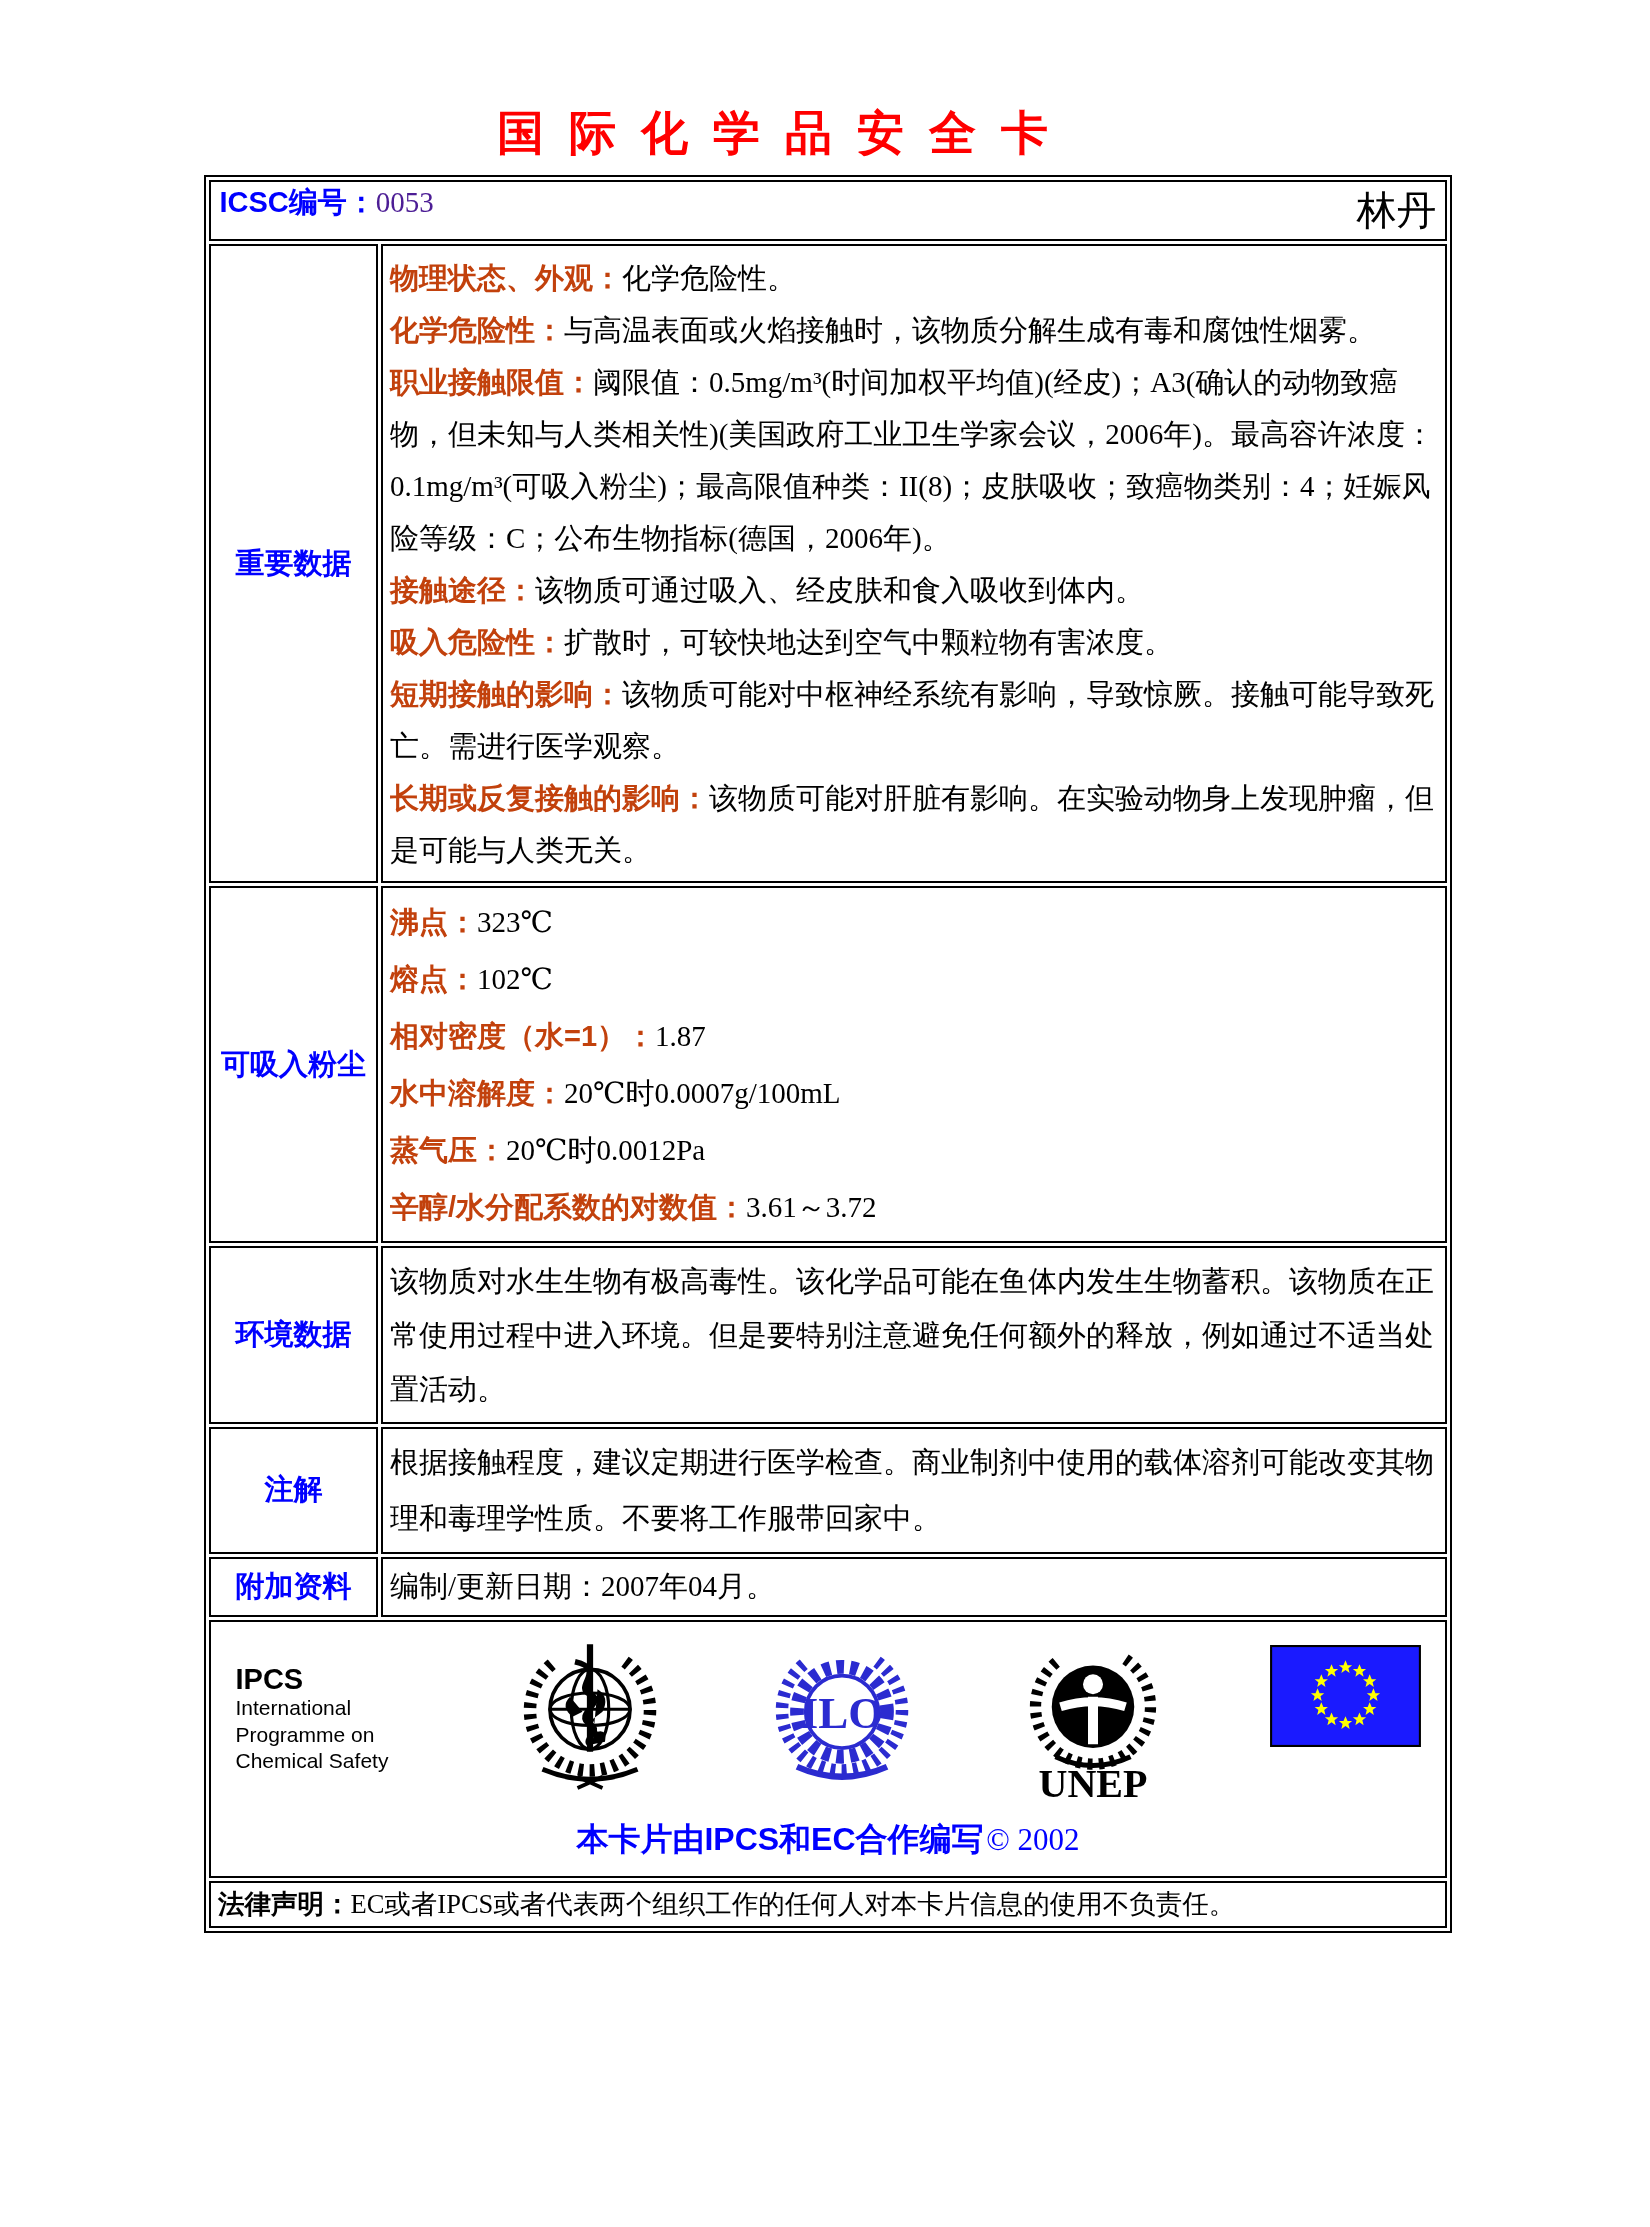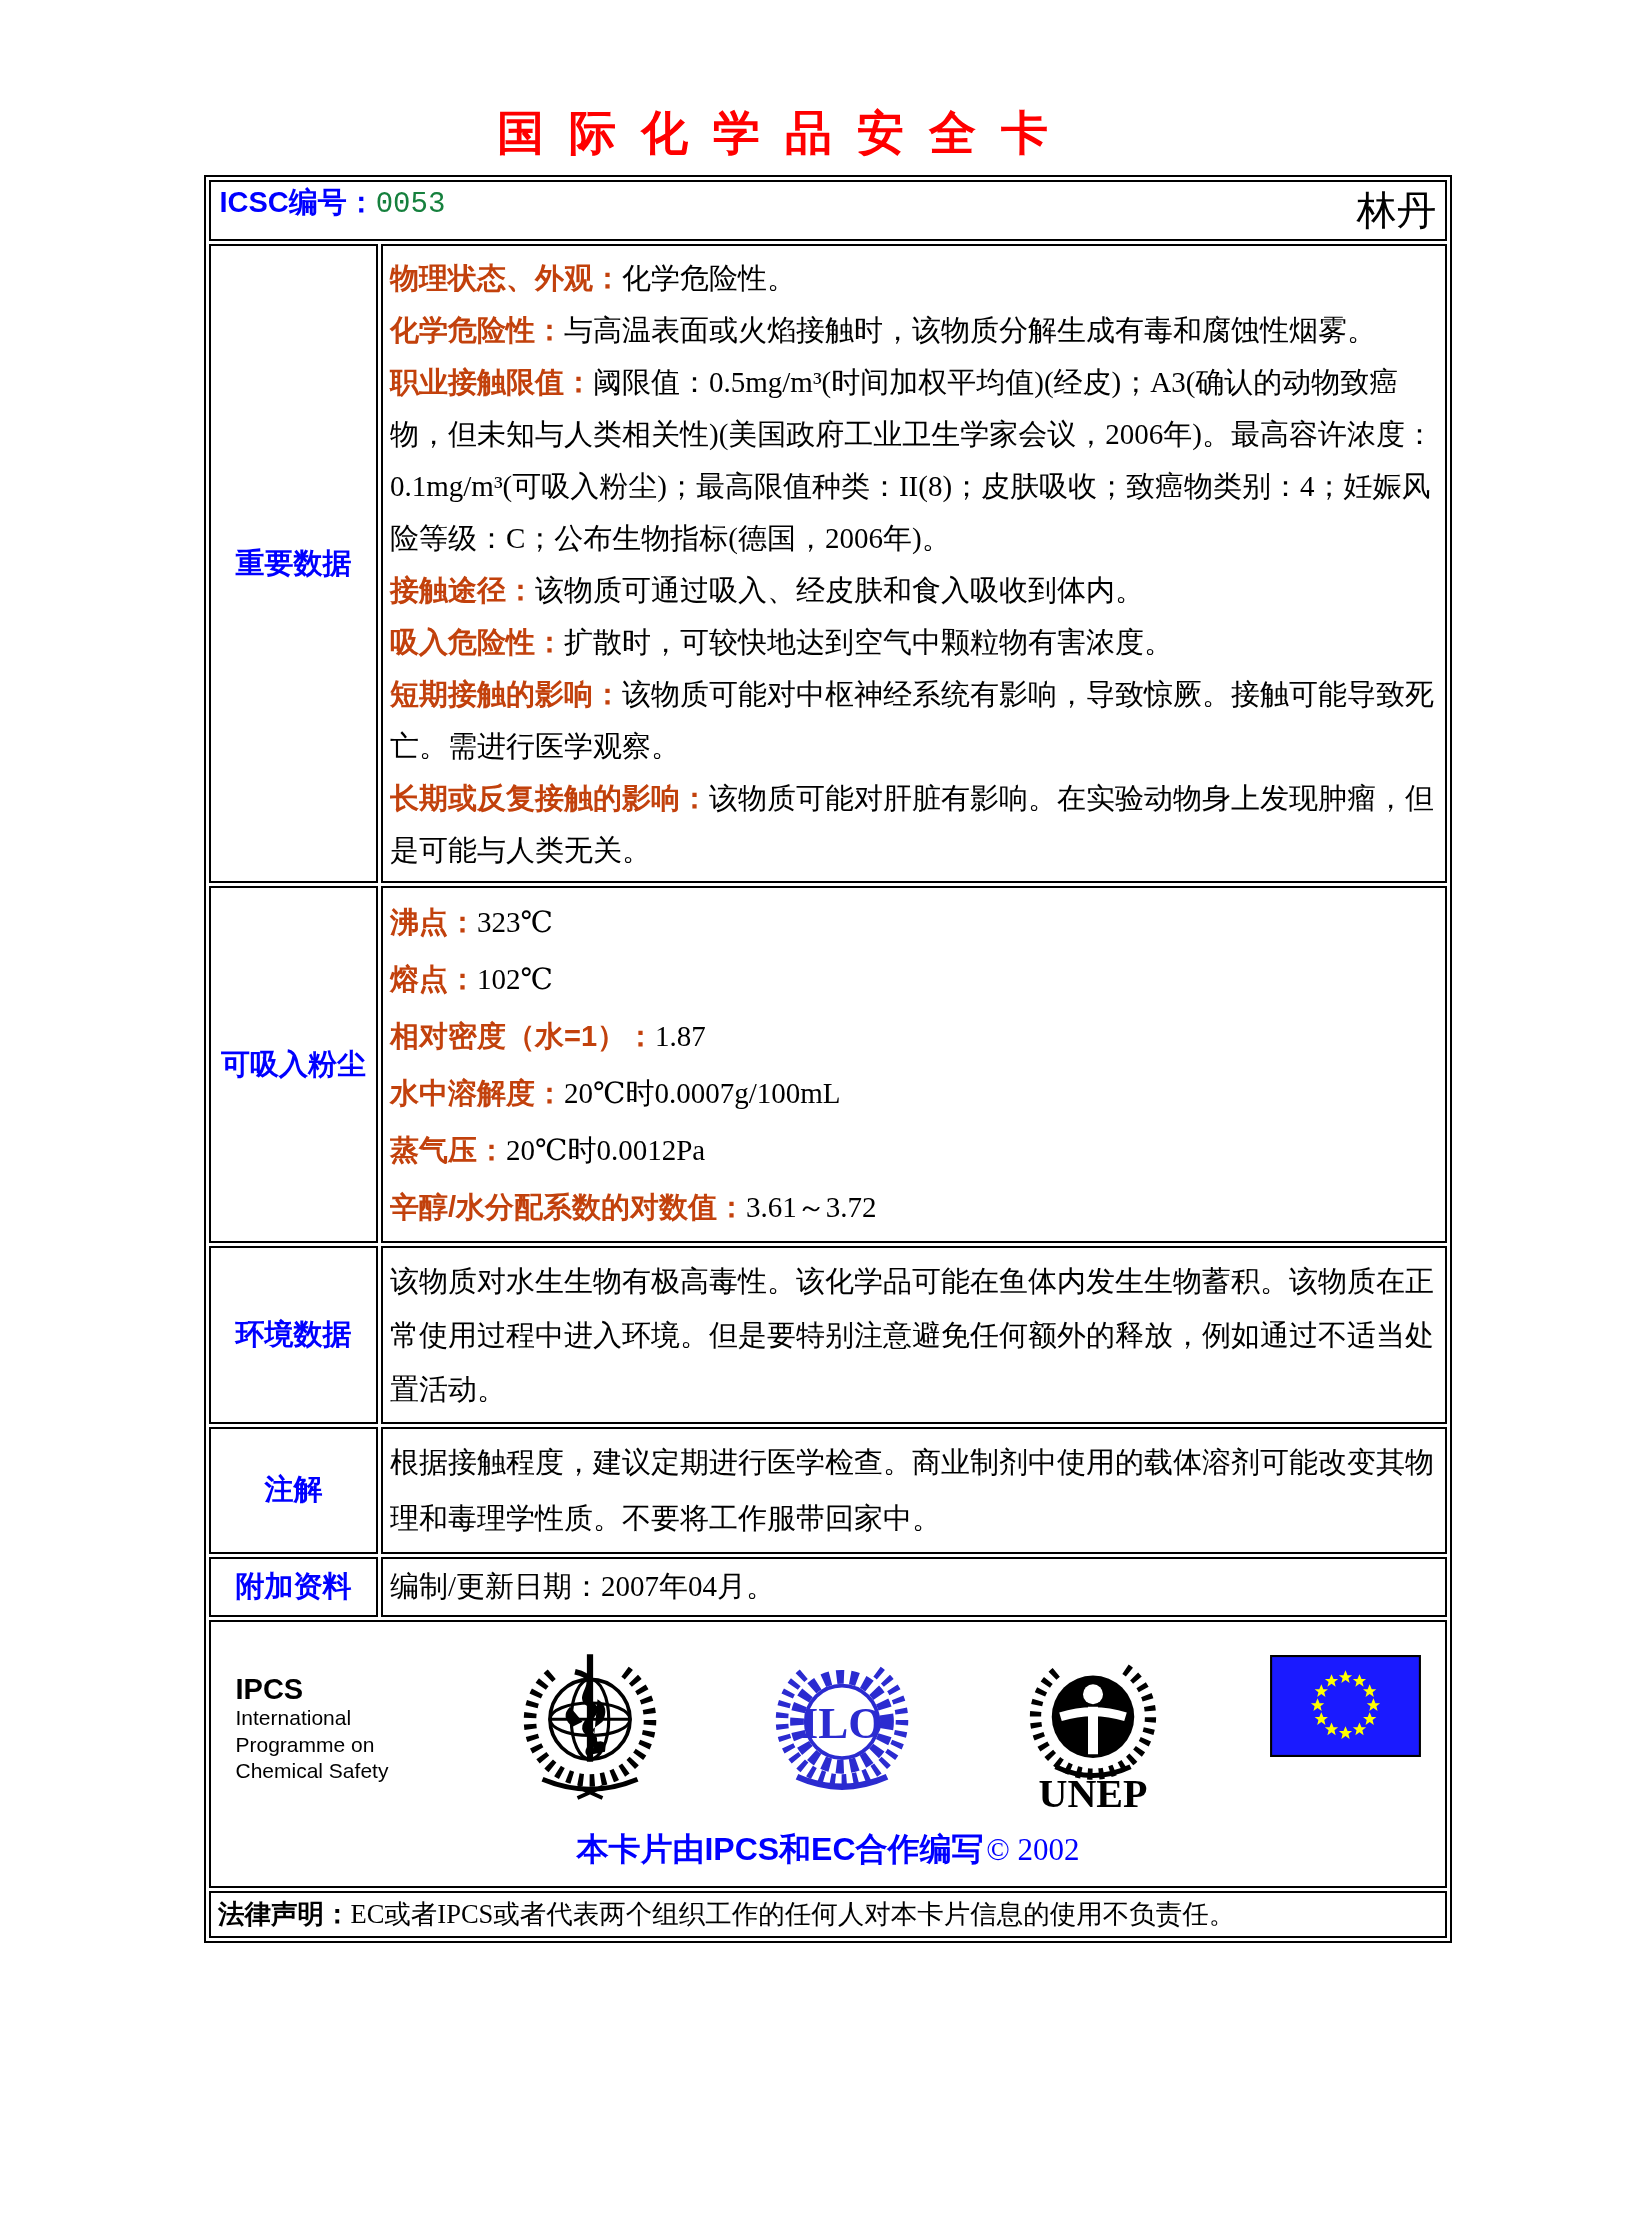--- a/index.html
+++ b/index.html
@@ -25,38 +25,38 @@
     text-align:center;vertical-align:middle;
     font-family:"Liberation Sans","DejaVu Sans",sans-serif;
     font-weight:bold;color:#0000ff;font-size:29px;line-height:1.3;
   }
   .content-cell{padding:5.6px 7px;font-size:29px;}
   .hdr-cell{height:57px;padding:0 8.4px;font-size:29px;}
   .hdr-label{
     font-family:"Liberation Sans","DejaVu Sans",sans-serif;
     font-weight:bold;color:#0000ff;margin-top:38px;
   }
-  .hdr-num{color:#15803d;font-family:Liberation Mono, monospace;}
+  .hdr-num{color:#4c1d95;}
   .hdr-name{float:right;font-size:40px;color:#000;}
   .kv{margin:0;line-height:52px;text-align:left;}
   .kv .k{
     font-family:"Liberation Sans","DejaVu Sans",sans-serif;
     font-weight:bold;color:#c2410c;
   }
   .phys .kv{line-height:57px;}
   .plain{margin:0;line-height:54px;}
   .notes-cell .plain{line-height:56px;}
   .add-cell{height:56px;padding:0 7px;font-size:29px;}
   .legal-cell{height:43px;padding:0 7px;font-size:26.5px;}
   .legal-label{
     font-family:"Liberation Sans","DejaVu Sans",sans-serif;
     font-weight:bold;color:#000;
   }
   .logos-cell{padding:9.8px 14px 7px 14px;}
-  .logo-row{display:flex;align-items:flex-start;justify-content:space-between;width:1185px;margin:14px auto;}
+  .logo-row{display:flex;align-items:flex-start;justify-content:space-between;width:1185px;margin:4px auto;}
   .ipcs-block{width:178px;padding-top:28px;font-family:"Liberation Sans","DejaVu Sans",sans-serif;}
   .ipcs-title{font-size:29px;font-weight:bold;line-height:1.1;margin:0;}
   .ipcs-line{font-size:21px;line-height:1.25;margin:0;}
   .logo{display:block;}
   .eu-wrap{padding-top:9.8px;}
   .credit-line{
     text-align:center;margin:18px 0 7px 0;white-space:nowrap;
   }
   .credit-main{
     font-family:"Liberation Sans","DejaVu Sans",sans-serif;

